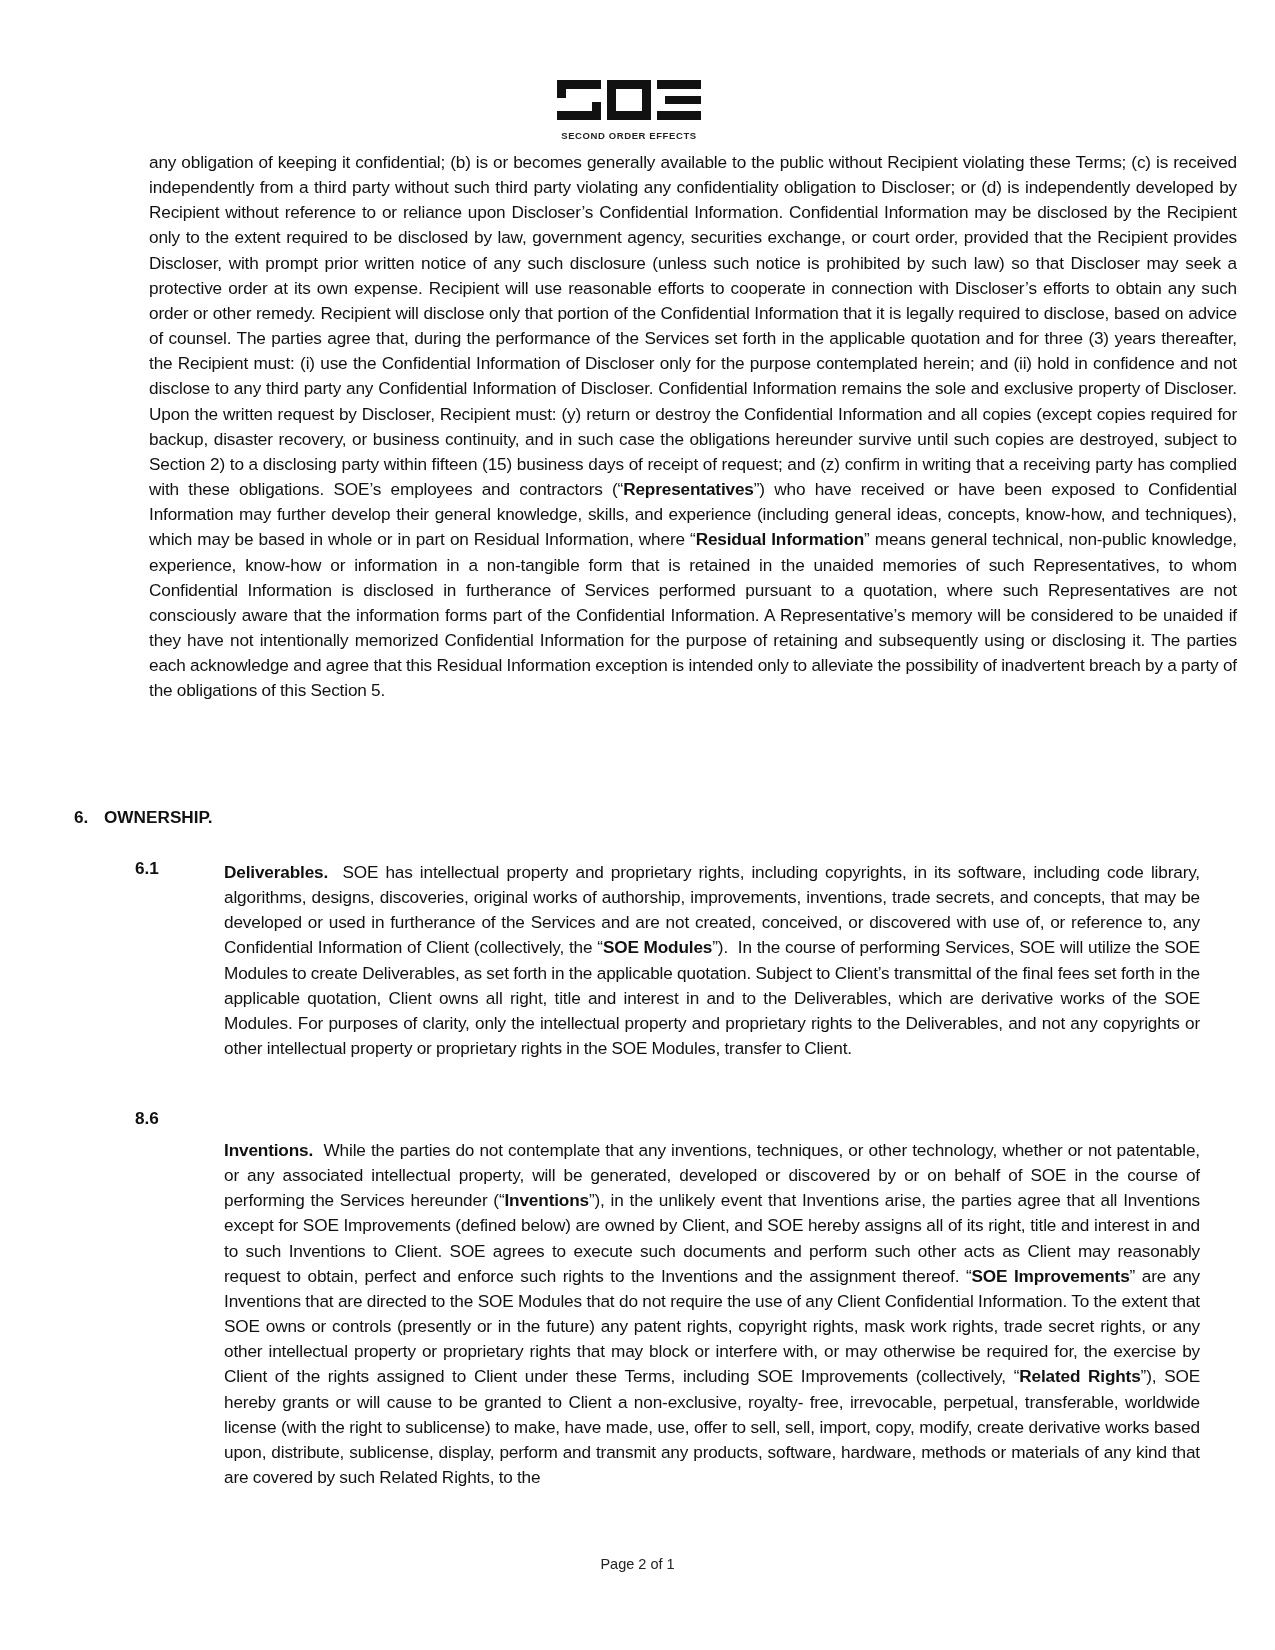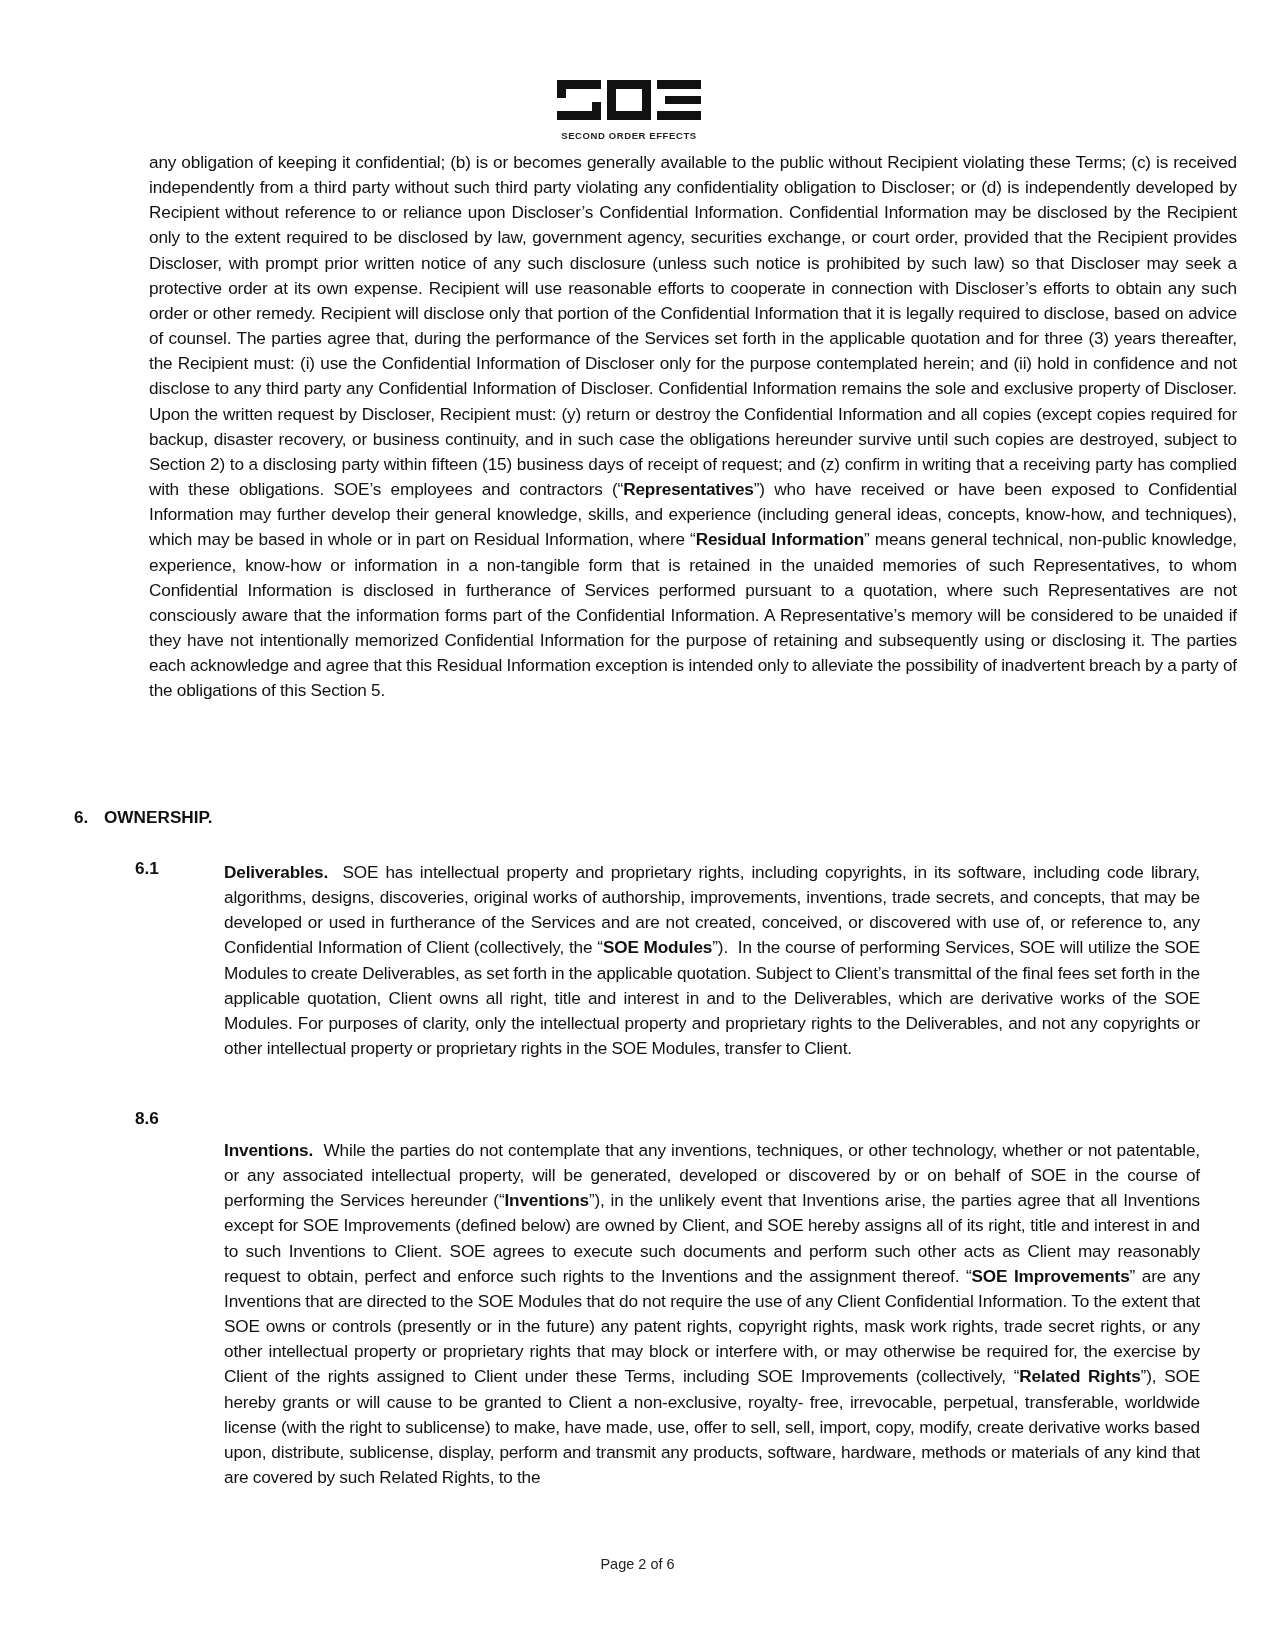--- a/index.html
+++ b/index.html
@@ -60,14 +60,14 @@
 
   <div class="heading h-num">6.</div>
   <div class="heading h-title">OWNERSHIP.</div>
 
   <div class="sub-num s1">6.1</div>
   <div class="para p-61"><b>Deliverables.</b><span style="white-space:pre-wrap">  SOE has intellectual property and proprietary rights, including copyrights, in its software, including code library, algorithms, designs, discoveries, original works of authorship, improvements, inventions, trade secrets, and concepts, that may be developed or used in furtherance of the Services and are not created, conceived, or discovered with use of, or reference to, any Confidential Information of Client (collectively, the “</span><b>SOE Modules</b><span style="white-space:pre-wrap">”).  In the course of performing Services, SOE will utilize the SOE Modules to create Deliverables, as set forth in the applicable quotation. Subject to Client’s transmittal of the final fees set forth in the applicable quotation, Client owns all right, title and interest in and to the Deliverables, which are derivative works of the SOE Modules. For purposes of clarity, only the intellectual property and proprietary rights to the Deliverables, and not any copyrights or other intellectual property or proprietary rights in the SOE Modules, transfer to Client.</span></div>
 
   <div class="sub-num s2">8.6</div>
   <div class="para p-62"><b>Inventions.</b><span style="white-space:pre-wrap">  While the parties do not contemplate that any inventions, techniques, or other technology, whether or not patentable, or any associated intellectual property, will be generated, developed or discovered by or on behalf of SOE in the course of performing the Services hereunder (“</span><b>Inventions</b><span>”), in the unlikely event that Inventions arise, the parties agree that all Inventions except for SOE Improvements (defined below) are owned by Client, and SOE hereby assigns all of its right, title and interest in and to such Inventions to Client. SOE agrees to execute such documents and perform such other acts as Client may reasonably request to obtain, perfect and enforce such rights to the Inventions and the assignment thereof. “</span><b>SOE Improvements</b><span>” are any Inventions that are directed to the SOE Modules that do not require the use of any Client Confidential Information. To the extent that SOE owns or controls (presently or in the future) any patent rights, copyright rights, mask work rights, trade secret rights, or any other intellectual property or proprietary rights that may block or interfere with, or may otherwise be required for, the exercise by Client of the rights assigned to Client under these Terms, including SOE Improvements (collectively, “</span><b>Related Rights</b><span>”), SOE hereby grants or will cause to be granted to Client a non-exclusive, royalty- free, irrevocable, perpetual, transferable, worldwide license (with the right to sublicense) to make, have made, use, offer to sell, sell, import, copy, modify, create derivative works based upon, distribute, sublicense, display, perform and transmit any products, software, hardware, methods or materials of any kind that are covered by such Related Rights, to the</span></div>
 
-  <div class="footer">Page 2 of 6</div>
+  <div class="footer">Page 2 of 1</div>
 </div>
 
 </body></html>

